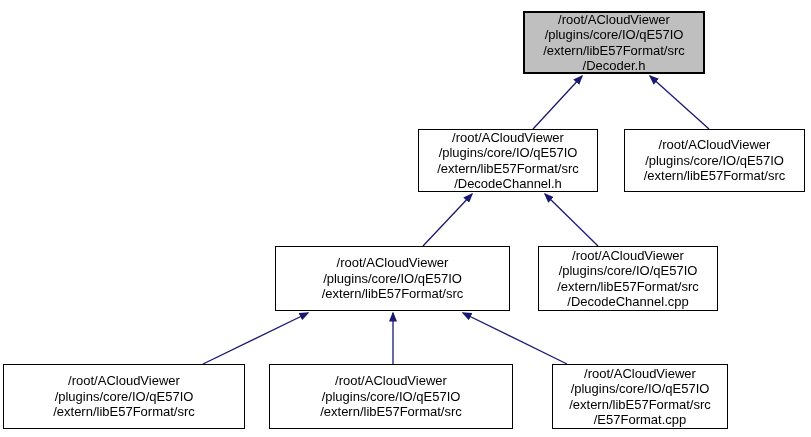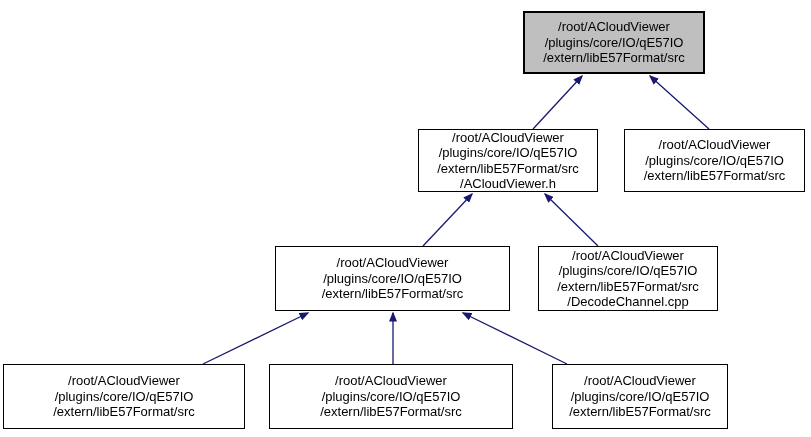--- a/index.html
+++ b/index.html
@@ -61,27 +61,28 @@
         <line x1="203" y1="364" x2="308" y2="313" stroke="#191970" stroke-width="1.3" marker-end="url(#arrowhead)"></line>
         <line x1="393" y1="364" x2="393" y2="313" stroke="#191970" stroke-width="1.3" marker-end="url(#arrowhead)"></line>
         <line x1="567" y1="364" x2="463" y2="313" stroke="#191970" stroke-width="1.3" marker-end="url(#arrowhead)"></line>
       </g>
   </svg>
 
   <div class="node highlight" style="left: 523px; top: 11px; width: 182px; height: 63px; border-color: rgb(0, 0, 0); background: rgb(191, 191, 191);">
     <span class="label-line">/root/ACloudViewer</span>
     <span class="label-line">/plugins/core/IO/qE57IO</span>
     <span class="label-line">/extern/libE57Format/src</span>
+    <span class="label-line">/Decoder.h</span>
   </div>
 
   <div class="node" style="left: 418px; top: 129px; width: 180px; height: 63px; border-color: rgb(0, 0, 0); background: rgb(255, 255, 255);">
     <span class="label-line">/root/ACloudViewer</span>
     <span class="label-line">/plugins/core/IO/qE57IO</span>
     <span class="label-line">/extern/libE57Format/src</span>
-    <span class="label-line">/ACloudViewer.h</span>
+    <span class="label-line">/DecodeChannel.h</span>
   </div>
 
   <div class="node" style="left: 624px; top: 129px; width: 181px; height: 63px; border-color: rgb(0, 0, 0); background: rgb(255, 255, 255);">
     <span class="label-line">/root/ACloudViewer</span>
     <span class="label-line">/plugins/core/IO/qE57IO</span>
     <span class="label-line">/extern/libE57Format/src</span>
   </div>
 
   <div class="node" style="left: 275px; top: 246px; width: 235px; height: 65px; border-color: rgb(0, 0, 0); background: rgb(255, 255, 255);">
     <span class="label-line">/root/ACloudViewer</span>
@@ -105,15 +106,16 @@
   <div class="node" style="left: 269px; top: 364px; width: 244px; height: 65px; border-color: rgb(0, 0, 0); background: rgb(255, 255, 255);">
     <span class="label-line">/root/ACloudViewer</span>
     <span class="label-line">/plugins/core/IO/qE57IO</span>
     <span class="label-line">/extern/libE57Format/src</span>
   </div>
 
   <div class="node" style="left: 552px; top: 364px; width: 176px; height: 65px; border-color: rgb(0, 0, 0); background: rgb(255, 255, 255);">
     <span class="label-line">/root/ACloudViewer</span>
     <span class="label-line">/plugins/core/IO/qE57IO</span>
     <span class="label-line">/extern/libE57Format/src</span>
+    <span class="label-line">/E57Format.cpp</span>
   </div>
 
 </div>
 
 </body></html>

